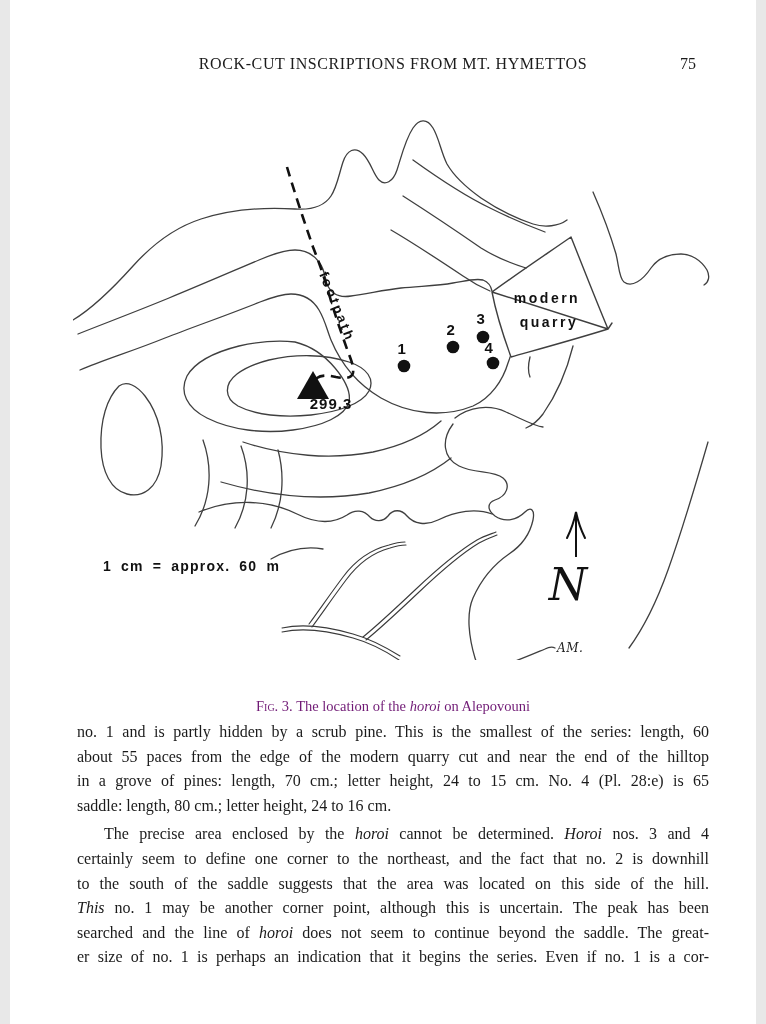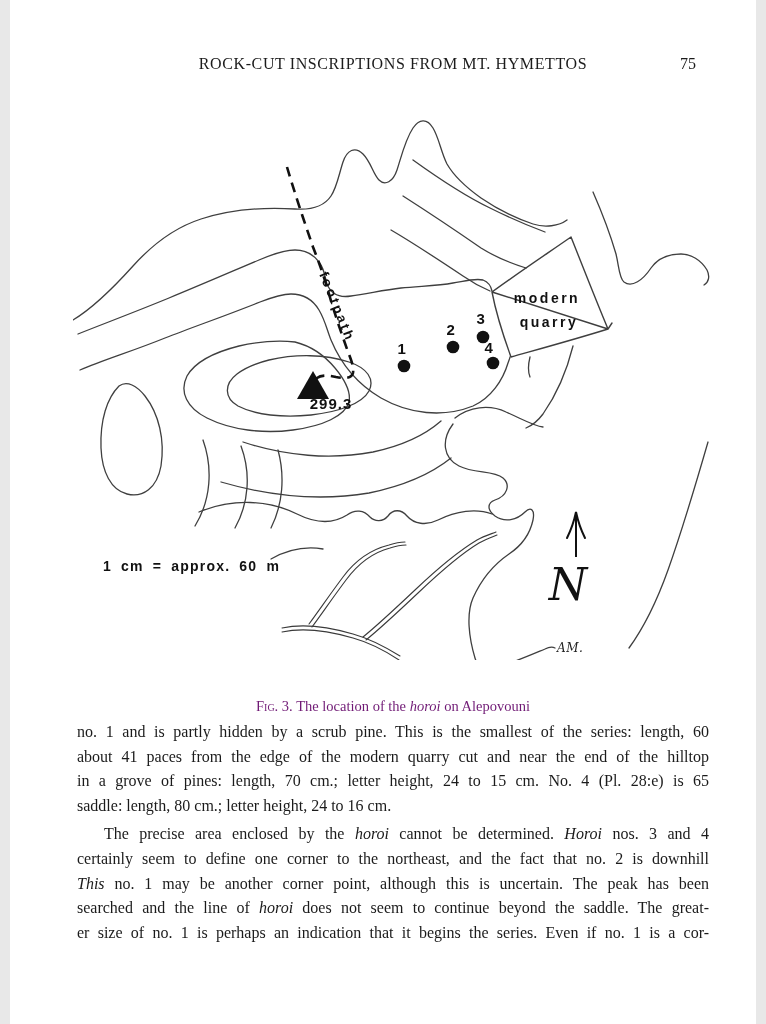--- a/index.html
+++ b/index.html
@@ -137,26 +137,27 @@
   </div>
 
   <div id="caption">
     <span class="sc">Fig. 3.</span>
     <span>The location of the <i>horoi</i> on Alepovouni</span>
   </div>
 
   <div id="body">
       <div class="para">
         <div class="line just">no. 1 and is partly hidden by a scrub pine. This is the smallest of the series: length, 60</div>
-        <div class="line just">about 41 paces from the edge of the modern quarry cut and near the end of the hilltop</div>
+        <div class="line just">about 55 paces from the edge of the modern quarry cut and near the end of the hilltop</div>
         <div class="line just">in a grove of pines: length, 70 cm.; letter height, 24 to 15 cm. No. 4 (Pl. 28:e) is 65</div>
         <div class="line">saddle: length, 80 cm.; letter height, 24 to 16 cm.</div>
       </div>
       <div class="para">
         <div class="line just ind">The precise area enclosed by the <i>horoi</i> cannot be determined. <i>Horoi</i> nos. 3 and 4</div>
         <div class="line just">certainly seem to define one corner to the northeast, and the fact that no. 2 is downhill</div>
+        <div class="line just">to the south of the saddle suggests that the area was located on this side of the hill.</div>
         <div class="line just"><i>This</i> no. 1 may be another corner point, although this is uncertain. The peak has been</div>
         <div class="line just">searched and the line of <i>horoi</i> does not seem to continue beyond the saddle. The great-</div>
         <div class="line just">er size of no. 1 is perhaps an indication that it begins the series. Even if no. 1 is a cor-</div>
       </div>
     </div>
 
 </div>
 
 </body></html>

